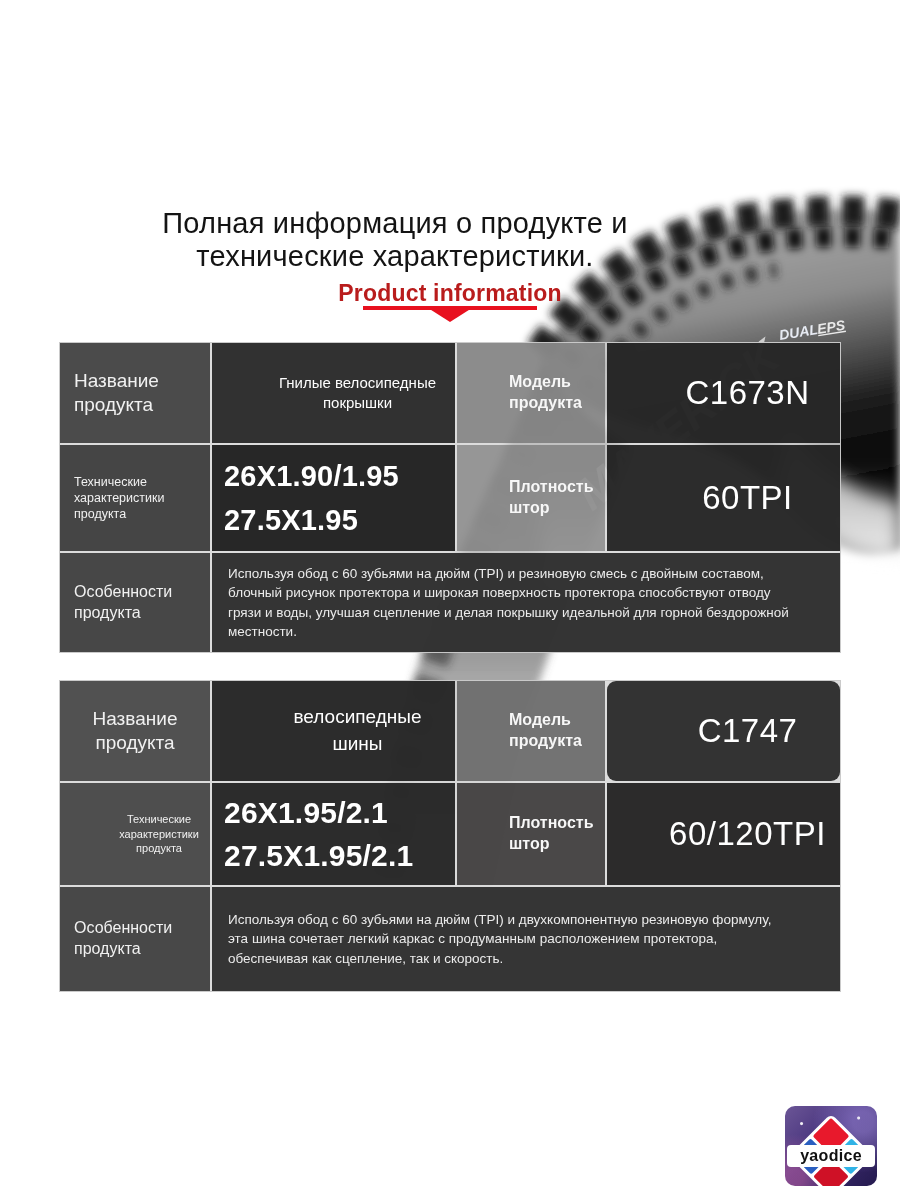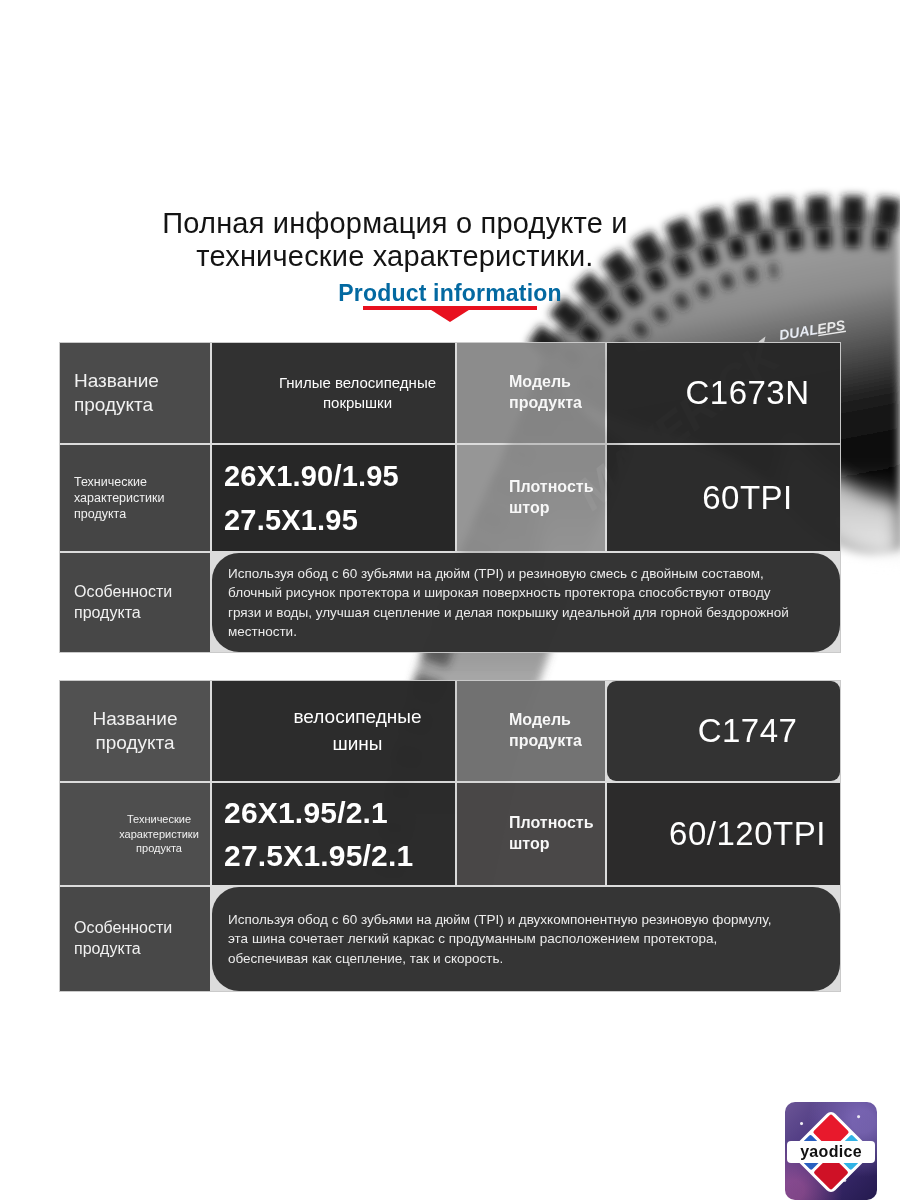--- a/index.html
+++ b/index.html
@@ -10,39 +10,39 @@
   }
   
   .tire-svg{position:absolute;left:0;top:0;z-index:0;}
   
   .title{
     position:absolute;top:188px;left:0;width:790px;z-index:2;
     text-align:center;color:#141414;font-size:29px;line-height:33px;font-weight:400;
     letter-spacing:0.2px;
   }
   .subtitle-wrap{position:absolute;top:280px;left:0;width:900px;z-index:2;text-align:center;}
-  .subtitle{font-size:23px;font-weight:700;color:#0369a1;letter-spacing:0.2px;}
+  .subtitle{font-size:23px;font-weight:700;color:#b91c1c;letter-spacing:0.2px;}
   .subtitle-underline{position:absolute;top:306px;left:363px;width:174px;height:4px;z-index:2;}
   .subtitle-triangle{
     position:absolute;top:308px;left:428px;z-index:2;width:0;height:0;
     border-left:22px solid transparent;border-right:22px solid transparent;
     border-top:14px solid #e8101e;
   }
   
   .spec-table{
     position:absolute;left:59px;width:780px;z-index:1;
     display:grid;grid-template-columns:150px 243px 148px 233px;
     gap:2px;background:rgba(214,214,214,0.85);
     border:1px solid rgba(200,200,200,0.9);
   }
   .t1{top:342px;grid-template-rows:100px 106px 99px;}
   .t2{top:680px;grid-template-rows:100px 102px 104px;}
   .cell{display:flex;align-items:center;color:#f1f1f1;overflow:hidden;padding-left:48px;}
   .cell .inner{width:100%;}
-  .span3{grid-column:2 / span 3;border-radius:27px;}
+  .span3{grid-column:2 / span 3;}
   
   .lbl-lg{font-size:19px;line-height:1.28;padding-left:14px;}
   .lbl-lg .inner{max-width:112px;}
   .lbl-lg.centered{padding-left:0;justify-content:center;text-align:center;}
   .lbl-lg.centered .inner{max-width:112px;margin:0 auto;}
   .lbl-sm{font-size:12.5px;line-height:1.3;padding-left:14px;}
   .lbl-sm .inner{max-width:96px;}
   .lbl-xs{font-size:11px;line-height:1.35;justify-content:center;text-align:center;}
   .lbl-xs .inner{max-width:140px;margin:0 auto;}
   .lbl-feat{font-size:16px;line-height:1.3;padding-left:14px;}
@@ -79,21 +79,21 @@
   .t2 .r1c3{background:rgba(96,96,96,0.85);}
   .t2 .r1c4{background:rgba(45,45,45,0.97);border-radius:9px;}
   .t2 .r2c1{background:rgba(73,73,73,0.97);}
   .t2 .r2c2{background:rgba(30,30,30,0.93);}
   .t2 .r2c3{background:rgba(65,63,63,0.95);}
   .t2 .r2c4{background:rgba(38,37,37,0.97);}
   .t2 .r3c1{background:rgba(67,67,67,0.97);}
   .t2 .r3c2{background:rgba(48,48,48,0.97);}
   
   .logo{
-    position:absolute;right:23px;bottom:0;width:92px;height:98px;z-index:3;
+    position:absolute;right:23px;bottom:14px;width:92px;height:80px;z-index:3;
     border-radius:10px;overflow:hidden;
     background:
       radial-gradient(circle at 18% 22%, rgba(255,255,255,0.9) 1px, transparent 2px),
       radial-gradient(circle at 80% 15%, rgba(255,255,255,0.85) 1px, transparent 2px),
       radial-gradient(circle at 65% 80%, rgba(255,255,255,0.8) 1px, transparent 2px),
       radial-gradient(circle at 30% 70%, rgba(255,255,255,0.75) 1px, transparent 2px),
       radial-gradient(circle at 90% 55%, rgba(255,255,255,0.7) 1px, transparent 2px),
       radial-gradient(circle at 10% 90%, rgba(255,120,180,0.35) 8%, transparent 40%),
       radial-gradient(circle at 85% 20%, rgba(160,140,220,0.55) 10%, transparent 50%),
       linear-gradient(135deg,#6b5596 0%,#43307a 45%,#241a4e 100%);

